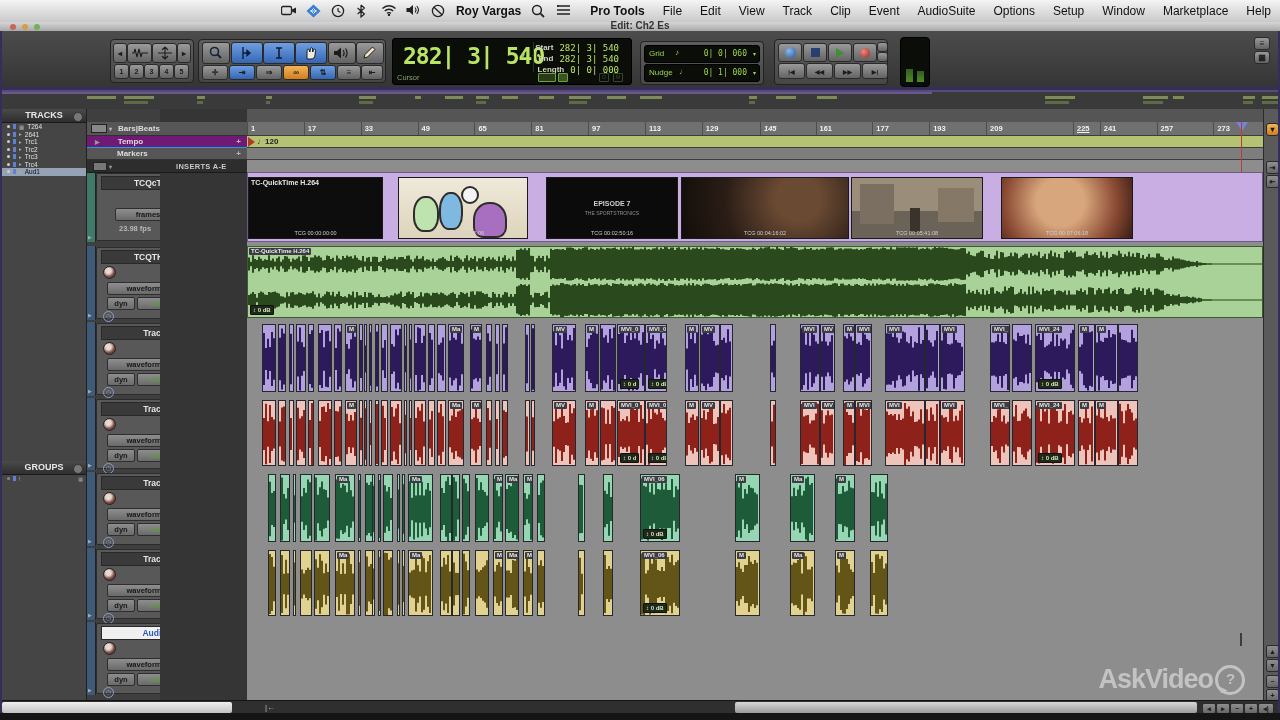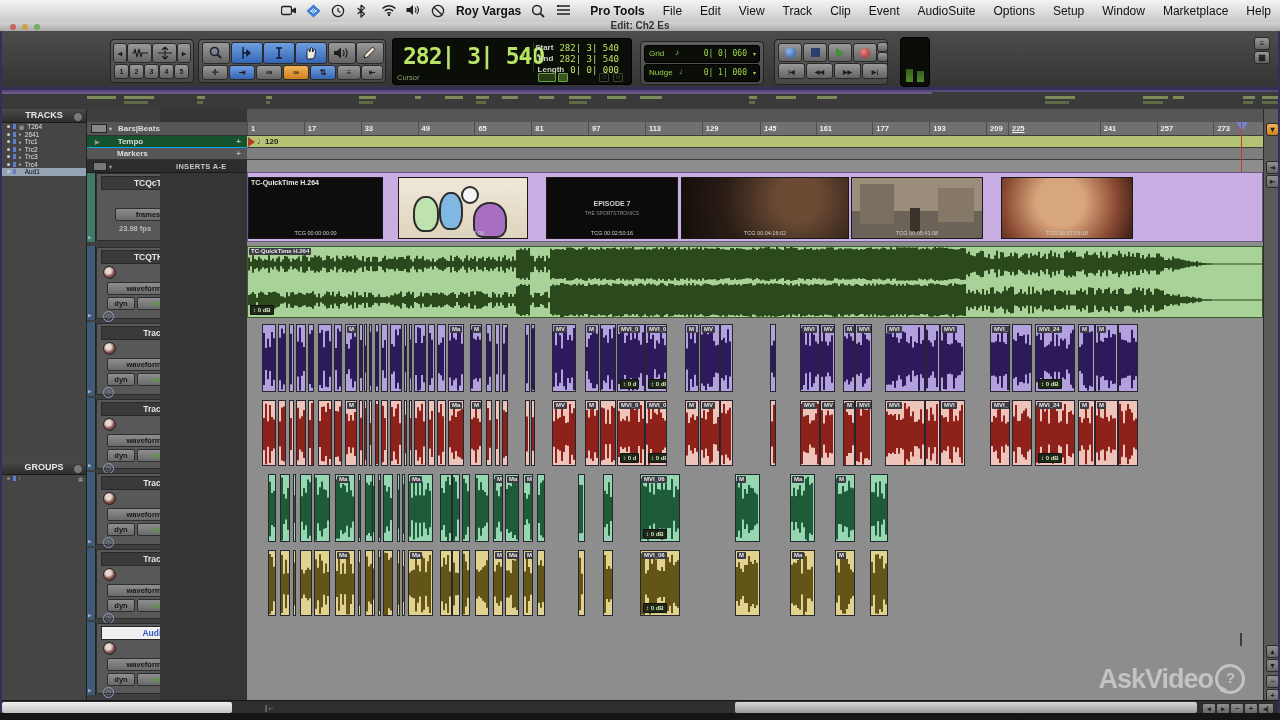--- a/index.html
+++ b/index.html
@@ -99,21 +99,21 @@
   .clip-chip{position:absolute;left:1px;top:1px;background:#3c3c44;color:#e8e8e8;font-size:6px;
     font-weight:bold;padding:0 2px;line-height:7px;border-radius:1px;white-space:nowrap;}
   .gain-badge{position:absolute;left:2px;bottom:2px;background:#20281c;color:#cfe8b8;font-size:6px;
     font-weight:bold;padding:0 2px;line-height:8px;border-radius:1px;border:1px solid #0f120c;white-space:nowrap;}
   .thumb{position:absolute;top:4px;height:62px;border:1px solid #1a1a1a;box-sizing:border-box;overflow:hidden;}
   .tc-small{position:absolute;bottom:2px;width:100%;text-align:center;color:#cfcfcf;font-size:5.5px;}
   
   .sb-btn{position:absolute;background:linear-gradient(#8f8f8f,#666);border:1px solid #2b2b2b;
     border-radius:2px;color:#1d1d1d;font-size:7px;font-weight:bold;display:flex;align-items:center;justify-content:center;}
   #watermark{position:absolute;right:18px;bottom:18px;color:#c9c9c9;opacity:.9;
-    font-size:27px;font-weight:bold;letter-spacing:-1px;display:flex;}
+    font-size:27px;font-weight:bold;letter-spacing:-1px;display:flex;align-items:center;}
   #watermark .bubble{width:24px;height:24px;border:3px solid #c9c9c9;border-radius:50%;
     margin-left:2px;position:relative;font-size:15px;text-align:center;line-height:22px;}
   #watermark .bubble:after{content:"";position:absolute;left:-2px;bottom:-6px;width:0;height:0;
     border:5px solid transparent;border-top-color:#c9c9c9;transform:rotate(25deg);}
   svg{display:block;}
 </style>
 </head>
 <body>
 
 <div id="app">
@@ -591,21 +591,21 @@
       </div>
       <div style="position: absolute; left: 1px; top: 578px; color: rgb(153, 170, 187); font-size: 5px;">▶</div>
     </div>
   <div id="inserts-band"></div>
 
   <div class="rl-row" style="top:122px;height:13px;background:#565656;border-bottom:1px solid #303030">
     <span style="margin-left:4px;width:14px;height:7px;background:#888;border:1px solid #222;display:inline-block"></span>
     <span style="margin-left:2px;font-size:6px;color:#bbb">▾</span>
     <span style="margin-left:6px">Bars|Beats</span>
   </div>
-  <div class="rl-row" style="top:136px;height:11px;background:#14532d;border-bottom:1px solid #0ea5e9">
+  <div class="rl-row" style="top:136px;height:11px;background:#701a75;border-bottom:1px solid #0ea5e9">
     <span style="margin-left:8px;color:#999;font-size:6px">▶</span>
       <span style="margin-left:18px">Tempo</span>
     <span style="margin-left:auto;margin-right:6px;color:#bbb">+</span>
   </div>
   <div class="rl-row" style="top:148px;height:11px;background:#565656;border-bottom:1px solid #303030">
     <span style="margin-left:30px">Markers</span>
     <span style="margin-left:auto;margin-right:6px;color:#bbb">+</span>
   </div>
   <div class="rl-row" style="top:160px;height:12px;background:#2d2d2d;border-bottom:1px solid #1a1a1a;color:#c8c8c8;font-size:7.5px">
     <span style="margin-left:6px;width:12px;height:7px;background:#777;border:1px solid #222;display:inline-block"></span>
@@ -623,21 +623,21 @@
         <div class="ruler-cell" style="left: 227.4px; width: 56px;">65</div>
         <div class="ruler-cell" style="left: 284.25px; width: 56px;">81</div>
         <div class="ruler-cell" style="left: 341.1px; width: 56px;">97</div>
         <div class="ruler-cell" style="left: 397.95px; width: 56px;">113</div>
         <div class="ruler-cell" style="left: 454.8px; width: 56px;">129</div>
         <div class="ruler-cell" style="left: 513px; width: 56px; font-style: italic;">145</div>
         <div class="ruler-cell" style="left: 568.5px; width: 56px;">161</div>
         <div class="ruler-cell" style="left: 625.35px; width: 56px;">177</div>
         <div class="ruler-cell" style="left: 682.2px; width: 56px;">193</div>
         <div class="ruler-cell" style="left: 739.05px; width: 56px;">209</div>
-        <div class="ruler-cell" style="left: 761px; width: 56px; text-decoration: underline;">225</div>
+        <div class="ruler-cell" style="left: 826px; width: 56px; text-decoration: underline;">225</div>
         <div class="ruler-cell" style="left: 852.75px; width: 56px;">241</div>
         <div class="ruler-cell" style="left: 909.6px; width: 56px;">257</div>
         <div class="ruler-cell" style="left: 966.45px; width: 56px;">273</div>
       </div>
     <div id="tempo-lane">
       <span style="position:absolute;left:1px;top:1px;width:0;height:0;border:5px solid transparent;border-left:7px solid #b03a26"></span>
       <span style="position:absolute;left:10px;top:1px;font-size:8px;font-weight:bold;color:#222">♩<span>120</span></span>
     </div>
     <div id="marker-lane"></div>
     <div id="lanes">

